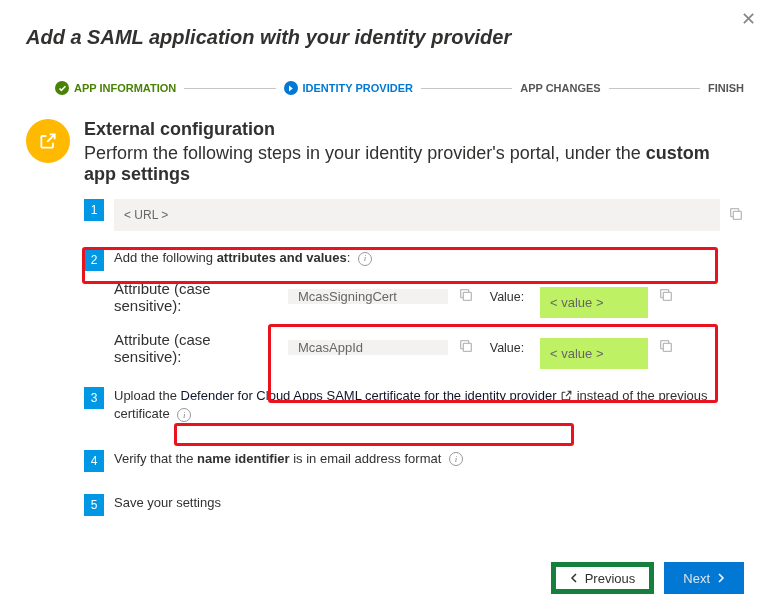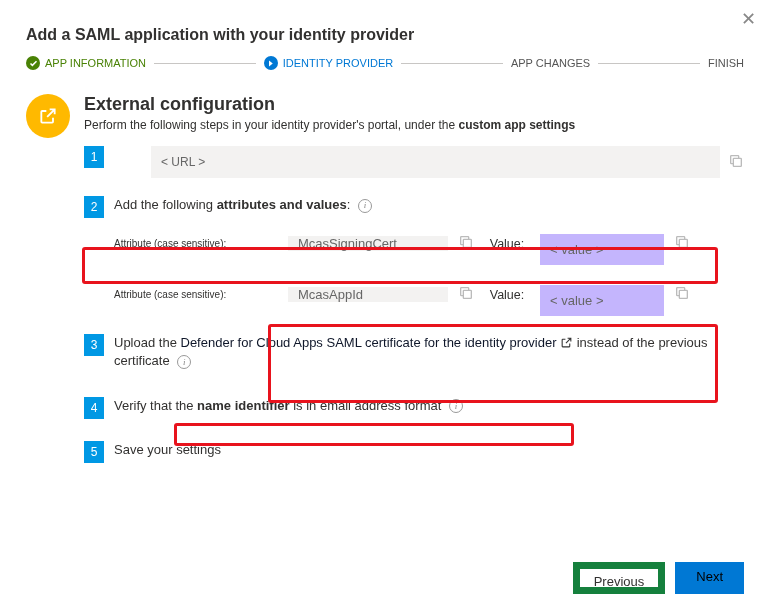--- a/index.html
+++ b/index.html
@@ -12,22 +12,22 @@
     width: 770px;
     height: 608px;
     position: relative;
   }
   .modal { padding: 18px 26px 70px 26px; }
   .close-x {
     position: absolute; top: 10px; right: 14px;
     color: #888; font-size: 18px; cursor: pointer;
     font-family: Arial, sans-serif; line-height: 1;
   }
-  h1.title { font-size: 16px; font-weight: 600; margin: 8px 0 12px 0; }
-  .stepper { display: flex; align-items: center; font-size: 11px; font-weight: 400; }
+  h1.title { font-size: 20px; font-weight: 600; margin: 8px 0 32px 0; font-style: italic; }
+  .stepper { display: flex; align-items: center; font-size: 11px; font-weight: 700; margin-left: 29px; }
   .step { display: flex; align-items: center; gap: 5px; white-space: nowrap; color: #555; }
   .step.current { color: #0078d4; }
   .step.done { color: #498205; }
   .step-ico {
     width: 14px; height: 14px; border-radius: 50%;
     display: inline-flex; align-items: center; justify-content: center;
     background: #ccc; color: #fff;
   }
   .step.done .step-ico { background: #498205; }
   .step.current .step-ico { background: #0078d4; }
@@ -35,70 +35,70 @@
   .step-line { flex: 1; height: 1px; background: #c8c6c4; margin: 0 8px; min-width: 30px; }
   .body { display: flex; gap: 14px; margin-top: 24px; }
   .round-icon {
     width: 44px; height: 44px; flex: 0 0 44px;
     border-radius: 50%; background: #ffb900;
     display: flex; align-items: center; justify-content: center; color: #fff;
   }
   .round-icon svg { width: 20px; height: 20px; stroke: #fff; fill: none; stroke-width: 2.2; }
   .content { flex: 1; }
   .section-title { font-weight: 600; font-size: 18px; margin-bottom: 3px; }
-  .intro { font-size: 12px; margin-bottom: 14px; }
+  .intro { font-size: 18px; margin-bottom: 14px; }
   .steps-list { display: flex; flex-direction: column; gap: 18px; }
   .lstep { display: flex; gap: 10px; align-items: flex-start; }
   .lstep-num {
     width: 20px; height: 22px; background: #0098e4; color: #fff;
     display: flex; align-items: center; justify-content: center;
     font-size: 12px; flex: 0 0 20px;
   }
   .lstep-body { flex: 1; }
   .lstep-body p { margin: 0 0 8px 0; line-height: 1.4; }
   .info-ico {
     display: inline-flex; vertical-align: middle; margin-left: 4px;
     width: 14px; height: 14px; border: 1px solid #999; border-radius: 50%;
     align-items: center; justify-content: center; font-size: 9px; color: #888;
     font-style: italic; font-family: Georgia, serif;
   }
-  .url-row { display: flex; align-items: center; gap: 8px; margin-left: 37px; }
+  .url-row { display: flex; align-items: center; gap: 8px; }
   .url-box {
     flex: 1; background: #f3f2f1; color: #666; font-size: 12px;
     padding: 9px 10px;
   }
   .copy-ico { color: #bbb; }
   .copy-ico svg { width: 16px; height: 16px; }
   .attr-row { display: flex; align-items: center; gap: 10px; margin-top: 8px; }
-  .attr-label { width: 164px; font-size: 10px; }
+  .attr-label { width: 164px; font-size: 15px; }
   .attr-input {
     width: 160px; background: #f3f2f1; border: none;
     padding: 0 10px; font-size: 13px; color: #666;
   }
   .val-label { width: 46px; font-size: 12.5px; text-align: center; }
   .val-input {
-    width: 124px; background: #c4b5fd; border: none;
+    width: 108px; background: #bef264; border: none;
     padding: 8px 10px; font-size: 13px; color: #666; margin-top: 12px;
   }
   .link { color: #0f172a; cursor: pointer; }
   .ext-ico svg { width: 13px; height: 13px; vertical-align: -2px; }
   .red-frame { border: 3px solid #e8131d; border-radius: 3px; position: absolute; pointer-events:none; }
   #rf-url { top: 247px; left: 82px; width: 636px; height: 37px; }
   #rf-attrs { top: 324px; left: 268px; width: 450px; height: 79px; }
   #rf-link { top: 423px; left: 174px; width: 400px; height: 23px; }
   .footer {
     position: absolute; bottom: 14px; right: 26px;
     display: flex; gap: 10px;
   }
   .btn {
     height: 32px; padding: 0 14px; font-size: 13px;
-    border: 7px solid #15803d; background: #fff; color: #323130;
-    display: flex; align-items: center; gap: 5px; cursor: pointer; flex-direction: column;
-  }
-  .btn.primary { background: #0078d4; border-color: #0078d4; color: #000000; }
+    border: 5px solid #15803d; background: #fff; color: #323130;
+    display: flex; align-items: center; gap: 5px; cursor: pointer;
+  }
+  .btn.primary { background: #0078d4; border-color: #0078d4; color: #e5e5e5; }
   .btn svg { width: 10px; height: 10px; }
 </style>
 </head>
 <body>
 
 <div class="modal">
 
   <div class="close-x">✕</div>
 
   <h1 class="title">Add a SAML application with your identity provider</h1>

